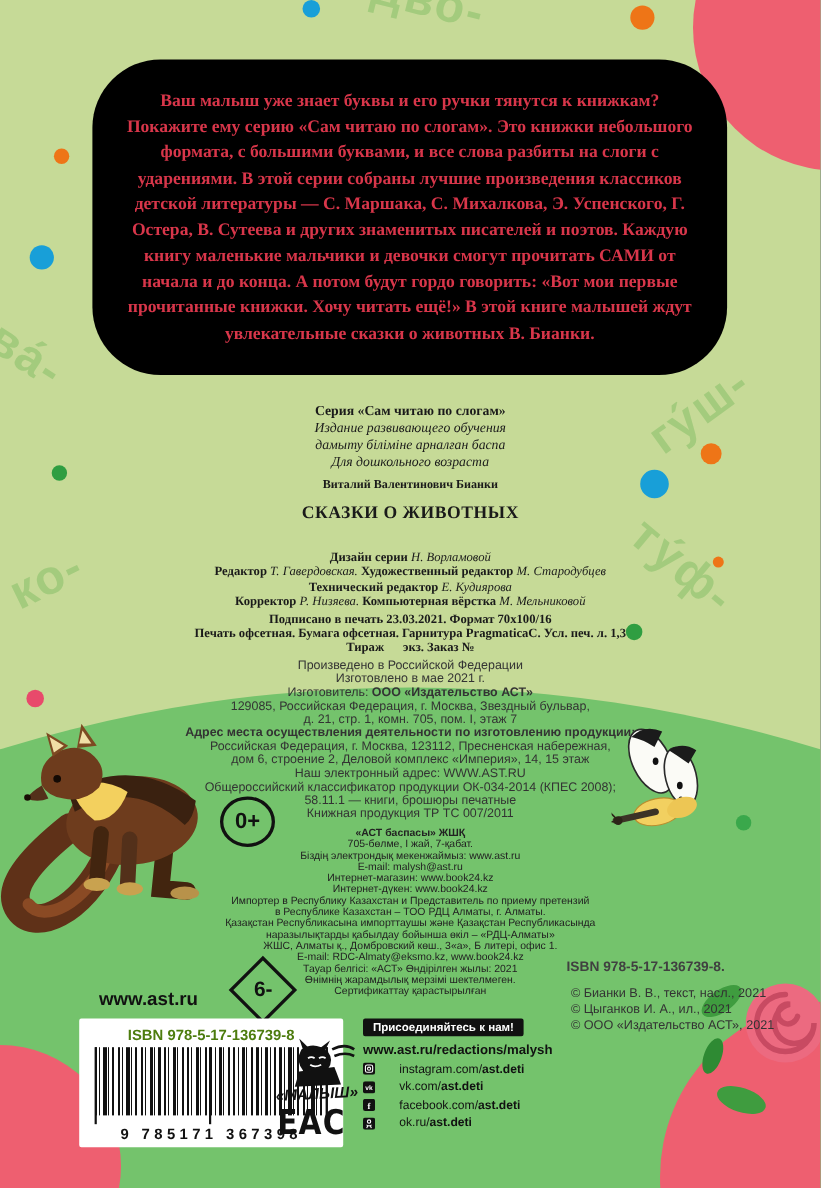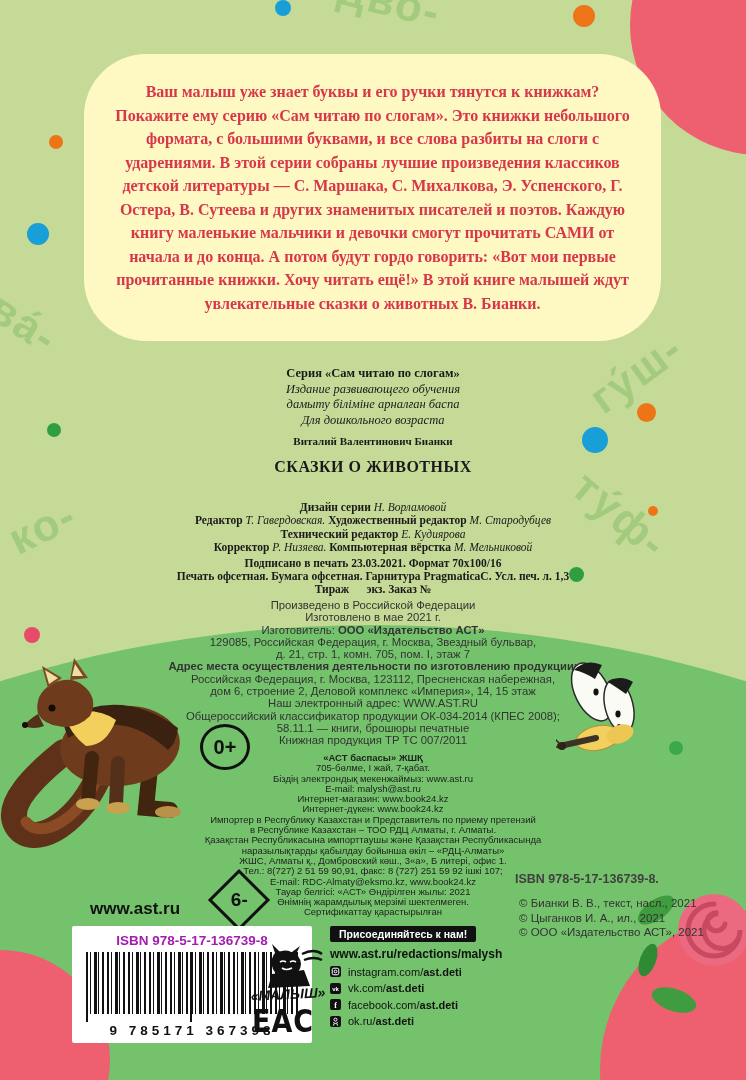--- a/index.html
+++ b/index.html
@@ -6,21 +6,21 @@
   .page{position:relative;width:746px;height:1080px;overflow:hidden;
         background:#c6da97;font-family:"Liberation Serif",serif;}
   .abs{position:absolute;}
   .hill{position:absolute;left:-892px;top:625px;width:2530px;height:2530px;
         border-radius:50%;background:#74c36c;}
   .syl{position:absolute;font-family:"Liberation Sans",sans-serif;font-weight:bold;
        color:#a3cb7d;font-size:44px;letter-spacing:2px;}
   .dot{position:absolute;border-radius:50%;}
   .blue{background:#189fd8;} .orange{background:#ee7517;} .green{background:#2f9e41;}
   .pinkdot{background:#e84a6b;} .greendark{background:#3aa84b;} .pinkc{background:#ee5f70;}
-  .blurb{position:absolute;left:84px;top:54px;width:577px;height:287px;background:#fef9c3;
+  .blurb{position:absolute;left:84px;top:54px;width:577px;height:287px;background:#000000;
          border-radius:62px;display:flex;align-items:center;justify-content:center;}
   .blurb p{margin:0;padding:0 26px;text-align:center;color:#d8364a;font-weight:bold;
            font-size:16px;line-height:23.5px;}
   .col{position:absolute;left:73px;width:600px;text-align:center;color:#1a1a1a;}
   .b{font-weight:bold;} .i{font-style:italic;}
   .series{top:366px;font-size:12.5px;line-height:15.5px;}
   .author{top:435px;font-size:11px;font-weight:bold;}
   .title{top:458px;font-size:16px;font-weight:bold;letter-spacing:0.5px;}
   .artist{top:484px;font-size:12.5px;font-weight:bold;}
   .credits{top:501px;font-size:11.5px;line-height:13.4px;}
@@ -37,38 +37,38 @@
   .copyrights{position:absolute;left:519px;top:896px;font-family:"Liberation Sans",sans-serif;
               font-size:11.5px;line-height:14.5px;color:#333;text-align:left;}
   .site{position:absolute;left:60px;top:899px;width:150px;text-align:center;
         font-family:"Liberation Sans",sans-serif;font-weight:bold;font-size:17px;color:#111;}
   .diamond{position:absolute;left:217px;top:878px;width:38px;height:38px;border:3px solid #111;
            transform:rotate(45deg);display:flex;align-items:center;justify-content:center;}
   .diamond span{transform:rotate(-45deg);font-family:"Liberation Sans",sans-serif;
                 font-weight:bold;font-size:19px;color:#111;}
   .barcode{position:absolute;left:72px;top:926px;width:240px;height:117px;background:#fff;
            border-radius:2px;text-align:center;font-family:"Liberation Sans",sans-serif;}
-  .barcode .lbl{margin-top:7px;font-weight:bold;font-size:13.5px;color:#a21caf;}
+  .barcode .lbl{margin-top:7px;font-weight:bold;font-size:13.5px;color:#4d7c0f;}
   .bars{position:relative;margin:4px 14px 0 14px;height:62px;
         background:repeating-linear-gradient(90deg,#111 0 2px,transparent 2px 4px,#111 4px 5px,
         transparent 5px 8px,#111 8px 11px,transparent 11px 12px,#111 12px 13px,
         transparent 13px 16px,#111 16px 18px,transparent 18px 21px);}
   .guard{position:absolute;top:0;width:2px;height:70px;background:#111;}
   .digits{margin-top:9px;font-size:13.5px;font-weight:bold;letter-spacing:4px;color:#111;}
   .malysh-text{position:absolute;left:238px;top:986px;width:100px;text-align:center;
                font-family:"Liberation Sans",sans-serif;font-weight:bold;font-style:italic;
                font-size:14px;color:#111;transform:rotate(-3deg);}
   .eac{position:absolute;left:252px;top:1006px;font-family:"DejaVu Sans",sans-serif;
        font-weight:900;font-size:27px;color:#111;transform:scaleY(1.15);letter-spacing:1px;}
   .social{position:absolute;left:330px;top:924px;text-align:left;
           font-family:"Liberation Sans",sans-serif;color:#111;}
   .join{display:inline-block;background:#111;color:#fff;font-weight:bold;font-size:10.5px;
         padding:2px 9px;border-radius:2px;}
   .sociurl{font-weight:bold;font-size:12px;margin-top:5px;}
-  .slink{display:flex;align-items:center;gap:7px;font-size:11px;margin-top:4.5px;}
+  .slink{display:flex;align-items:center;gap:22px;font-size:11px;margin-top:4.5px;}
   .slink svg{flex:0 0 auto;}
 </style>
 </head>
 <body>
 
 <div class="page">
 
   <div class="hill"></div>
 
   <div class="syl" style="left:338px;top:-24px;transform:rotate(14deg);">дво-</div>
@@ -135,21 +135,20 @@
       <div><span>705-бөлме, I жай, 7-қабат.</span></div>
       <div><span>Біздің электрондық мекенжаймыз: www.ast.ru</span></div>
       <div><span>E-mail: malysh@ast.ru</span></div>
       <div><span>Интернет-магазин: www.book24.kz</span></div>
       <div><span>Интернет-дүкен: www.book24.kz</span></div>
       <div><span>Импортер в Республику Казахстан и Представитель по приему претензий</span></div>
       <div><span>в Республике Казахстан – ТОО РДЦ Алматы, г. Алматы.</span></div>
       <div><span>Қазақстан Республикасына импорттаушы және Қазақстан Республикасында</span></div>
       <div><span>наразылықтарды қабылдау бойынша өкіл – «РДЦ-Алматы»</span></div>
       <div><span>ЖШС, Алматы қ., Домбровский көш., 3«а», Б литері, офис 1.</span></div>
-      <div><span>Тел.: 8(727) 2 51 59 90,91, факс: 8 (727) 251 59 92 ішкі 107;</span></div>
       <div><span>E-mail: RDC-Almaty@eksmo.kz, www.book24.kz</span></div>
       <div><span>Тауар белгісі: «АСТ» Өндірілген жылы: 2021</span></div>
       <div><span>Өнімнің жарамдылық мерзімі шектелмеген.</span></div>
       <div><span>Сертификаттау қарастырылған</span></div>
     </div>
 
   <svg class="abs" style="left:0;top:628px;" width="200" height="235" viewBox="0 0 200 235">
     <path d="M98 150 C75 200 30 222 16 196 C6 176 34 148 64 124" fill="none" stroke="#5f3118" stroke-width="26" stroke-linecap="round"></path>
     <path d="M96 152 C78 193 40 212 26 194" fill="none" stroke="#8a4a24" stroke-width="11" stroke-linecap="round"></path>
     <path d="M150 140 L146 180 L170 182" stroke="#42250f" stroke-width="16" fill="none" stroke-linecap="round"></path>

